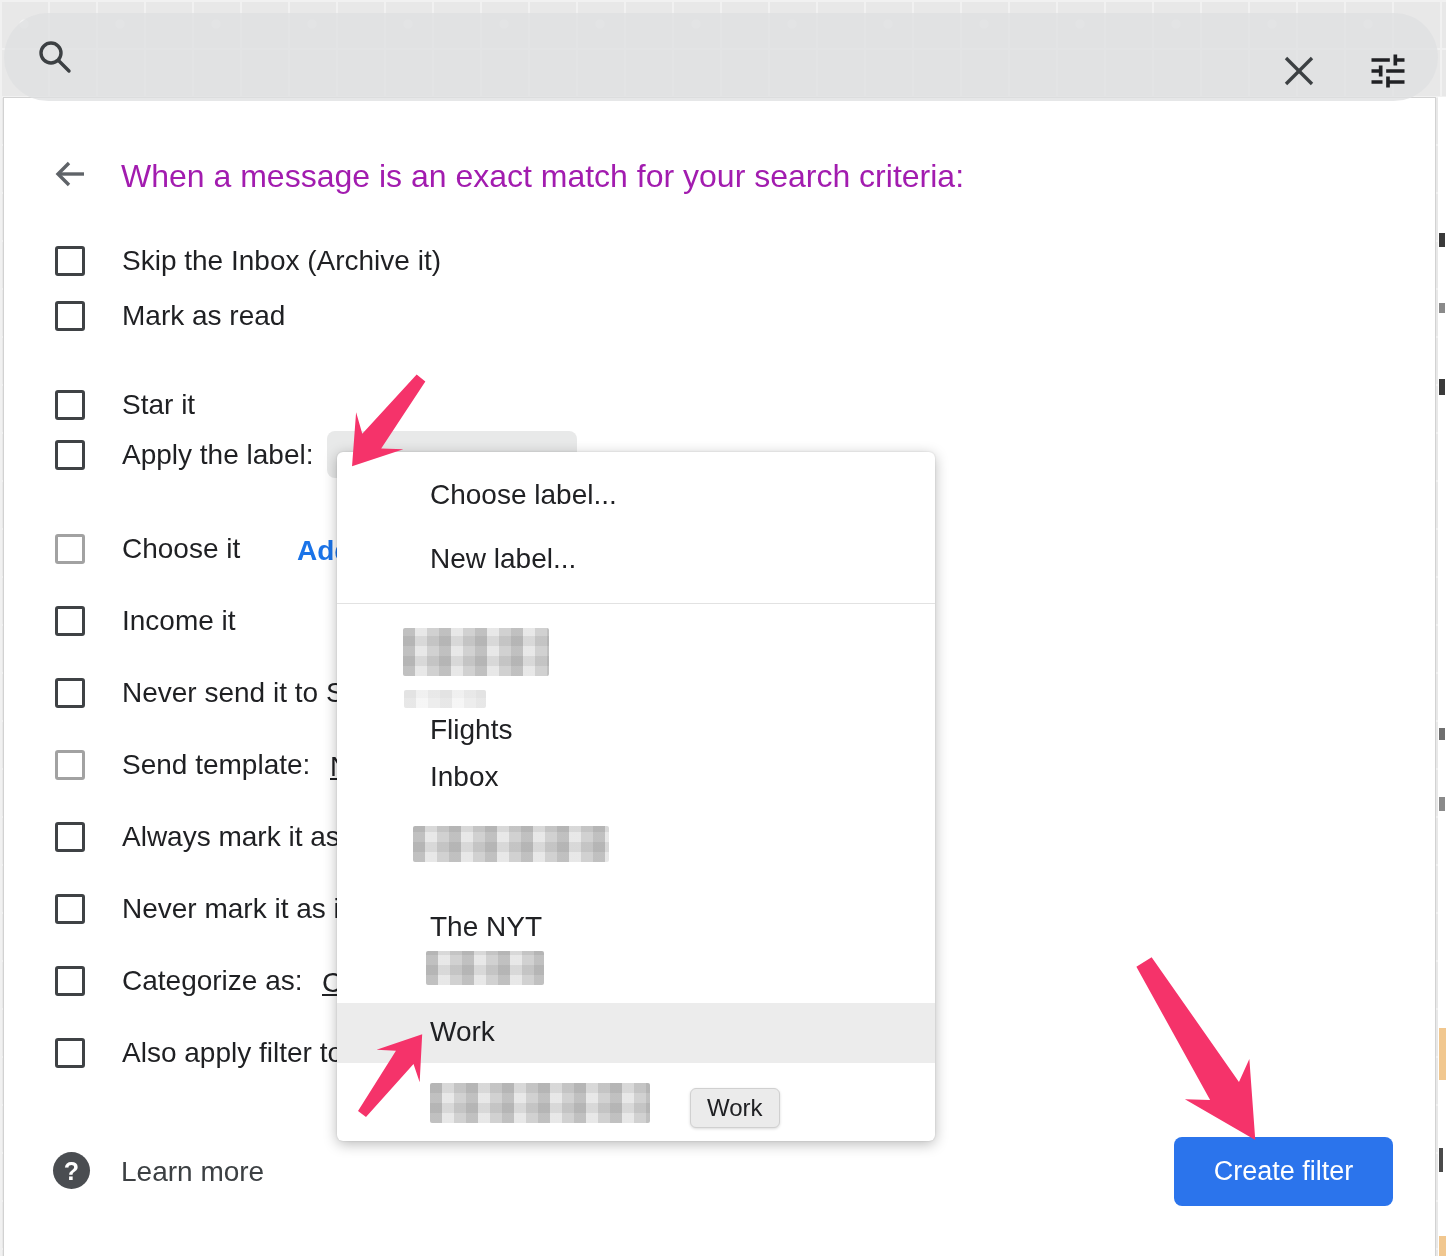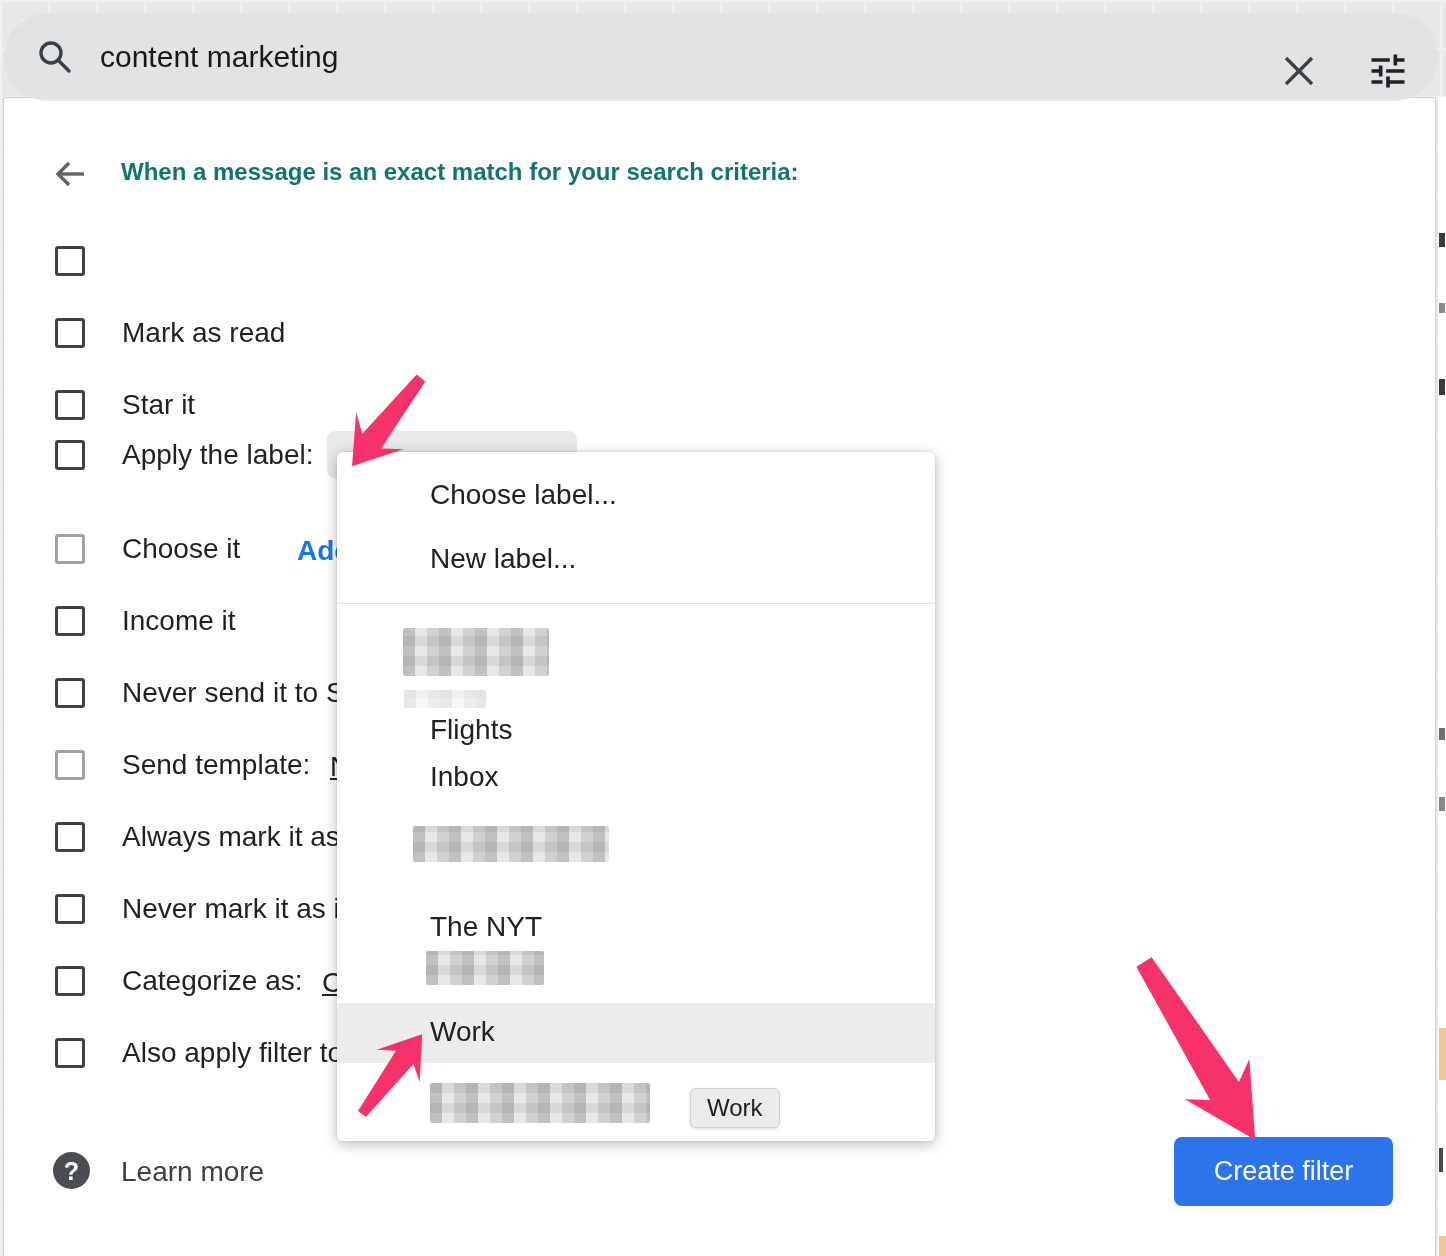--- a/index.html
+++ b/index.html
@@ -23,21 +23,21 @@
   .icon-abs{position:absolute;}
   
   .panel{
     position:absolute;left:3px;top:97px;width:1433px;height:1159px;
     background:#ffffff;border:1px solid #d2d2d2;border-bottom:none;z-index:5;box-sizing:border-box;
   }
   .edge-strip{position:absolute;left:1438px;top:97px;width:8px;height:1159px;background:#ffffff;z-index:25;}
   .frag{position:absolute;left:1px;width:6px;}
   
   .back-btn{position:absolute;left:50px;top:154px;width:40px;height:40px;z-index:10;cursor:pointer;}
-  .page-title{position:absolute;left:121px;top:158px;font-size:24px;color:#0f766e;white-space:nowrap;z-index:10;font-weight:bold;}
+  .page-title{position:absolute;left:121px;top:158px;font-size:32px;color:#a21caf;white-space:nowrap;z-index:10;}
   
   .row{position:absolute;left:55px;height:32px;display:flex;align-items:center;z-index:10;}
   .cb{width:30px;height:30px;box-sizing:border-box;border:3.5px solid #3f4245;border-radius:3px;background:#fff;flex:none;}
   .cb.gray{border-color:#a2a2a2;}
   .row-label{margin-left:37px;font-size:28px;color:#1f2023;white-space:nowrap;}
   .row-link{position:absolute;top:2px;font-size:28px;white-space:nowrap;}
   .link-blue{color:var(--link);font-weight:bold;}
   .link-under{color:#202124;text-decoration:underline;}
   .label-dd-btn{position:absolute;left:272px;top:-8px;width:250px;height:47px;background:#e8e9e9;border-radius:8px;z-index:1;}
   
@@ -89,40 +89,40 @@
   <div class="frag" style="top:1139px;height:20px;width:7px;background:#f1c78f;"></div>
 </div>
 
 <div class="panel"></div>
 
 <div class="search-pill">
   <svg style="margin-left:32px;flex:none" width="38" height="38" viewBox="0 0 38 38">
     <circle cx="15" cy="15" r="10" fill="none" stroke="#3c4043" stroke-width="3.4"></circle>
     <line x1="22.5" y1="22.5" x2="33" y2="33" stroke="#3c4043" stroke-width="3.4" stroke-linecap="round"></line>
   </svg>
-  <span class="search-query">content marketing</span>
   <svg class="icon-abs" style="left:1278px;top:41px;cursor:pointer" width="34" height="34" viewBox="0 0 34 34">
     <line x1="4" y1="4" x2="30" y2="30" stroke="#3c4043" stroke-width="3.4"></line>
     <line x1="30" y1="4" x2="4" y2="30" stroke="#3c4043" stroke-width="3.4"></line>
   </svg>
   <svg class="icon-abs" style="left:1362px;top:36px;cursor:pointer" width="44" height="44" viewBox="0 0 24 24">
     <path fill="#202124" d="M3 17v2h6v-2H3zM3 5v2h10V5H3zm10 16v-2h8v-2h-8v-2h-2v6h2zM7 9v2H3v2h4v2h2V9H7zm14 4v-2H11v2h10zm-6-4h2V7h4V5h-4V3h-2v6z"></path>
   </svg>
 </div>
 
 <svg class="back-btn" viewBox="0 0 40 40">
   <line x1="8" y1="20" x2="34" y2="20" stroke="#5f6368" stroke-width="3.4"></line>
   <polyline points="19,9 8,20 19,31" fill="none" stroke="#5f6368" stroke-width="3.4"></polyline>
 </svg>
 <div class="page-title">When a message is an exact match for your search criteria:</div>
 
 <div class="row" style="top:245px">
   <span class="cb"></span>
+  <span class="row-label">Skip the Inbox (Archive it)</span>
 </div>
-<div class="row" style="top:317px">
+<div class="row" style="top:300px">
   <span class="cb"></span>
   <span class="row-label">Mark as read</span>
 </div>
 <div class="row" style="top:389px">
   <span class="cb"></span>
   <span class="row-label">Star it</span>
 </div>
 <div class="row" style="top:439px">
   <div class="label-dd-btn"></div>
   <span class="cb"></span>

